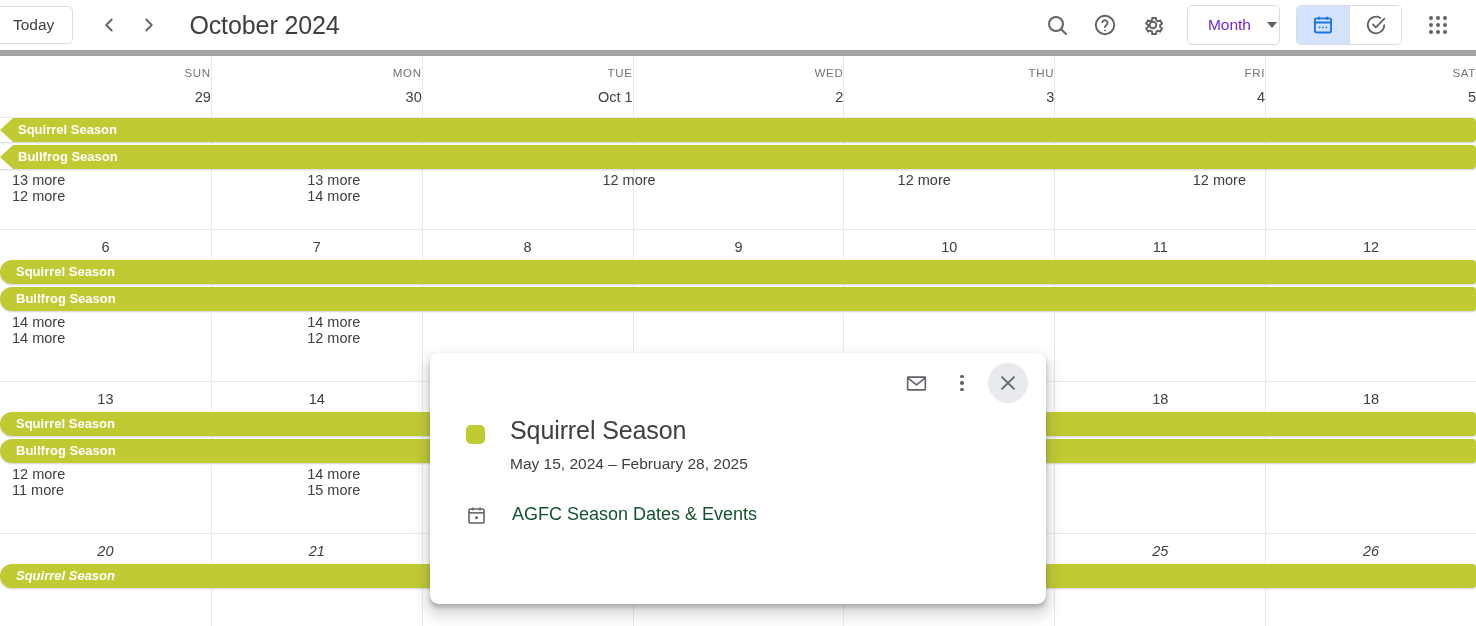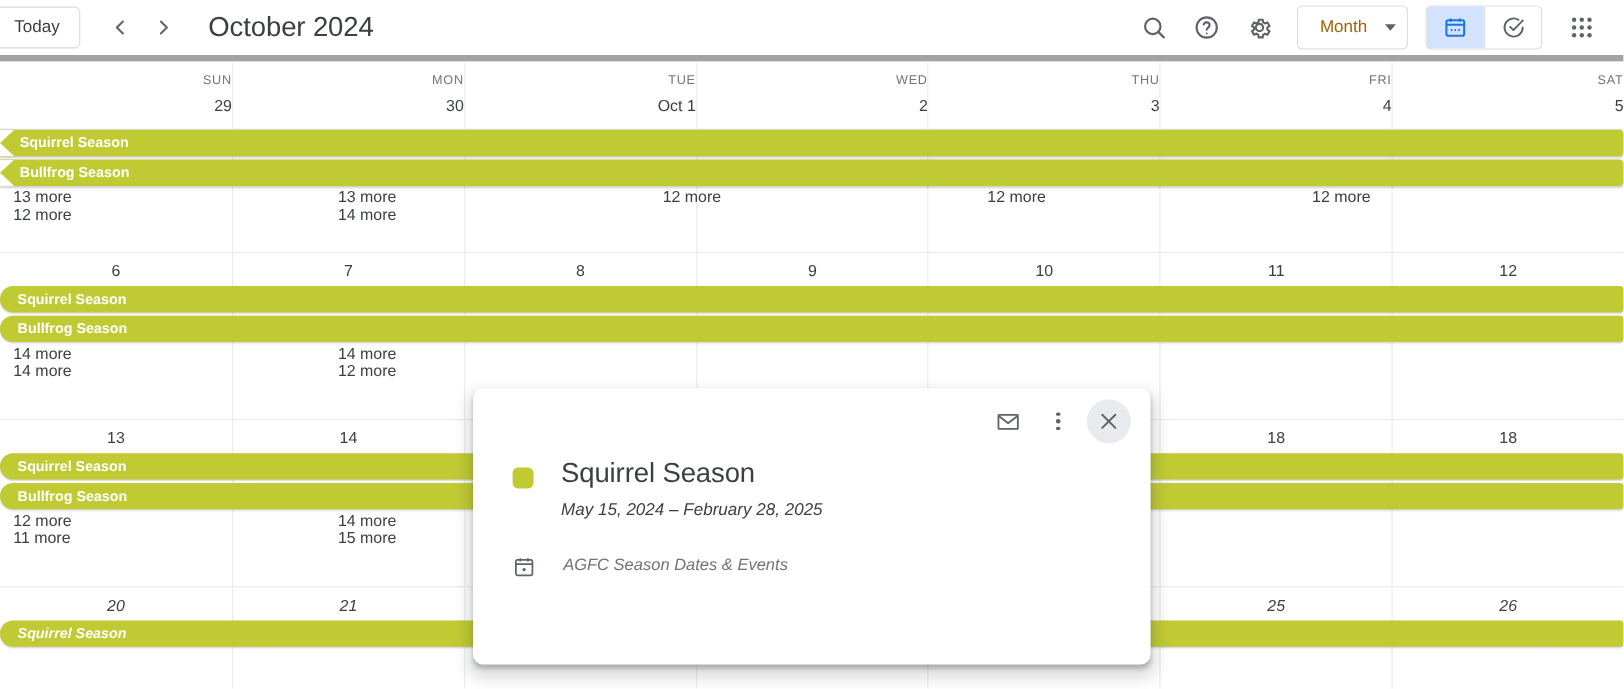--- a/index.html
+++ b/index.html
@@ -59,26 +59,26 @@
     width: 44px; height: 44px;
     border: none; background: none;
     display: flex; align-items: center; justify-content: center;
     cursor: pointer; border-radius: 50%;
     color: #5f6368; padding: 0;
     margin: 0 2px;
   }
   .view-select {
     display: flex; align-items: center;
     height: 40px;
-    padding: 0 10px 0 20px;
+    padding: 0 2px 0 20px;
     margin-left: 10px;
     border: 1px solid #dadce0;
     border-radius: 5px;
     background: #fff;
-    color: #a16207;
+    color: #6d28d9;
     font-size: 15.5px;
     cursor: pointer;
     gap: 16px;
     white-space: nowrap;
   }
   .caret {
     width: 0; height: 0;
     border-left: 5px solid transparent;
     border-right: 5px solid transparent;
     border-top: 6px solid #5f6368;
@@ -263,30 +263,29 @@
     color: #3c4043;
     font-weight: 400;
     line-height: 34px;
     letter-spacing: -0.1px;
   }
   .popup-dates {
     font-size: 15.5px;
     color: #3c4043;
     margin-top: 6px;
     line-height: 22px;
-    font-style: italic;
   }
   .popup-cal-row {
     display: flex;
     align-items: flex-start;
     gap: 25px;
     margin-top: 28px;
   }
   .popup-cal-icon { flex-shrink: 0; margin-top: 2px; color: #5f6368; }
-  .popup-cal-name { font-size: 15px; color: #737373; line-height: 22px; font-style: italic; }
+  .popup-cal-name { font-size: 18px; color: #14532d; line-height: 22px; }
   .popup-created { font-size: 14px; color: #5f6368; margin-top: 3px; line-height: 20px; }
 </style>
 </head>
 <body>
 
 <div class="header">
   <button class="today-btn">Today</button>
 
   <div class="nav-arrows">
     <button class="nav-arrow">

